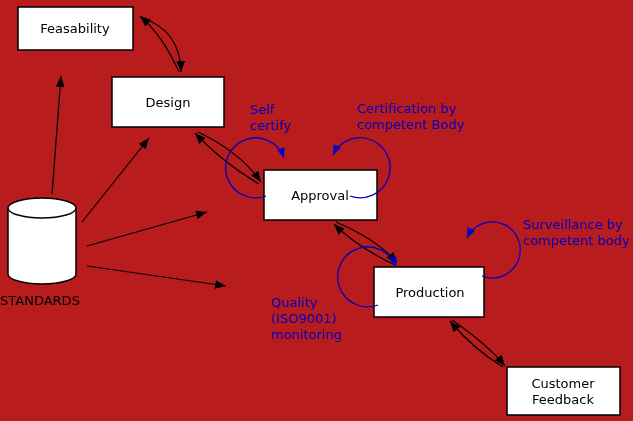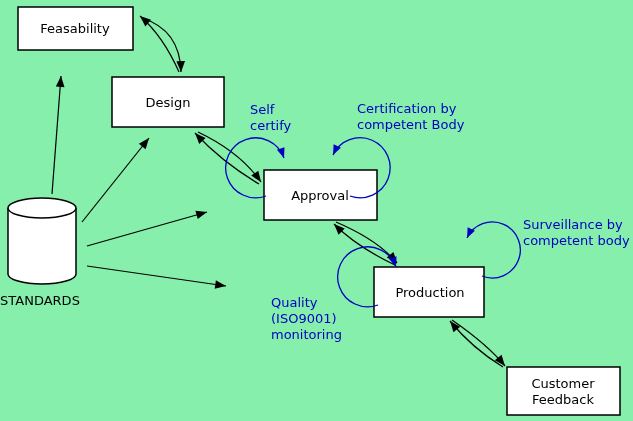--- a/index.html
+++ b/index.html
@@ -4,21 +4,21 @@
 <style>
   html, body {
     margin: 0;
     padding: 0;
     background: #ffffff;
   }
   .stage {
     position: relative;
     width: 633px;
     height: 421px;
-    background: #86efac;
+    background: #b91c1c;
     overflow: hidden;
   }
   svg {
     display: block;
     font-family: "DejaVu Sans", sans-serif;
   }
   text {
     font-size: 13px;
     font-family: "DejaVu Sans", sans-serif;
   }

